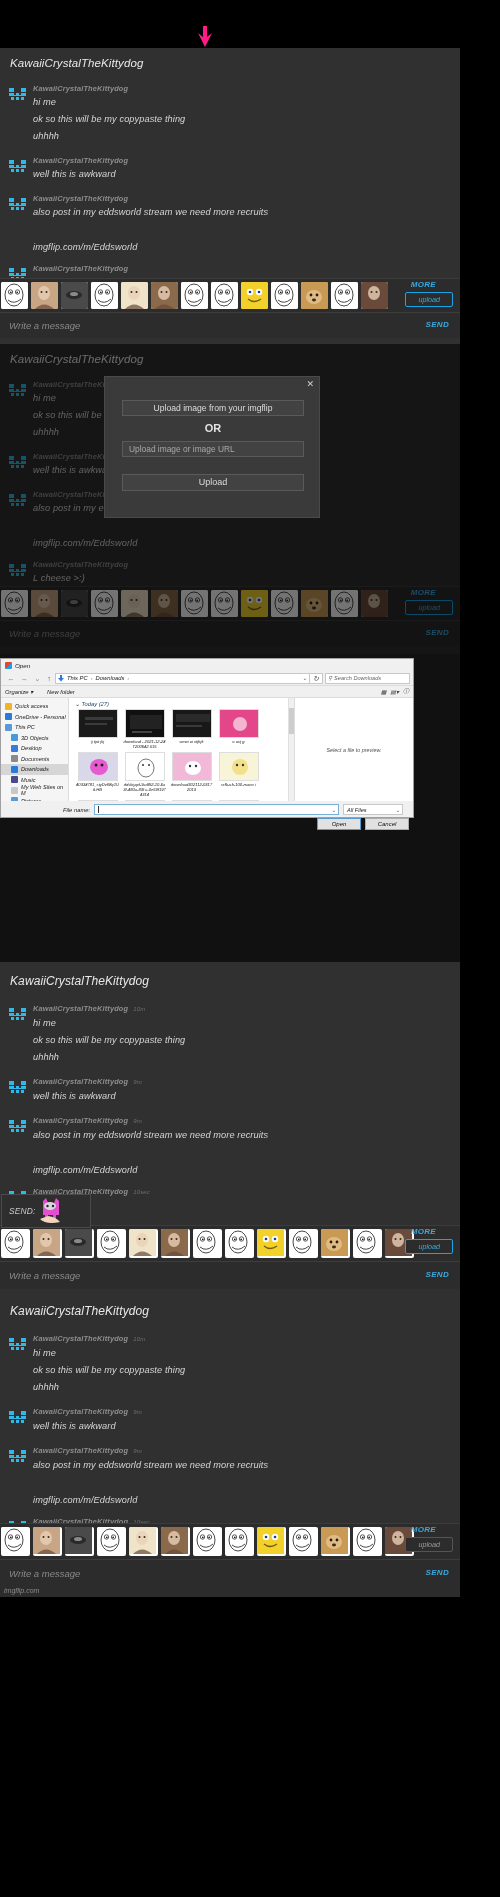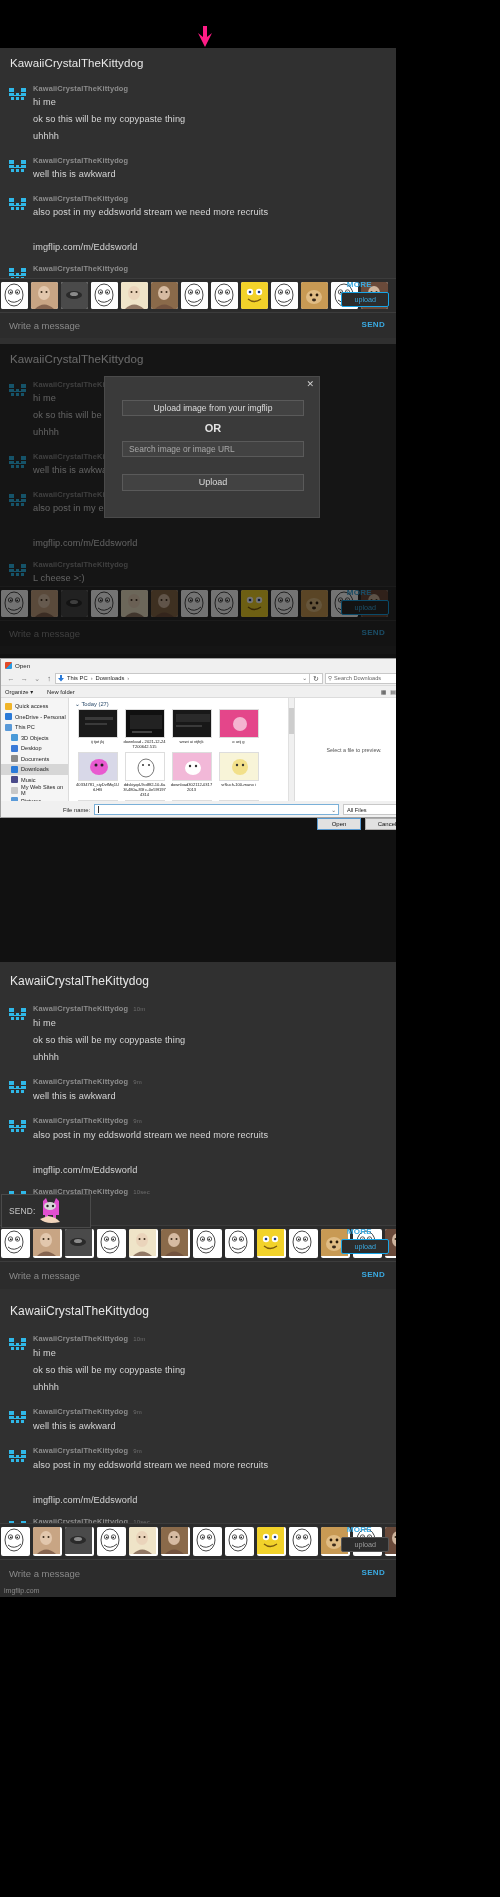--- a/index.html
+++ b/index.html
@@ -32,21 +32,21 @@
     white-space:normal;
     padding-left:14px; padding-right:14px;
   }
   .banner-arrow {
     position:absolute;
     left:196px; top:26px;
     width:18px; height:22px;
   }
 
   
-  .panel { position:relative; width:396px; background:#303030; overflow:hidden; }
+  .panel { position:relative; width:460px; background:#303030; overflow:hidden;font-style:italic; }
   .chat-title {
     color:#e8e8e8; font-size:11.5px; padding:9px 0 9px 10px;
     background:#303030; letter-spacing:0.1px;
   }
   .msg-area { background:#303030; position:relative; }
   .msg-group { display:flex; padding:5px 0 5px 9px; position:relative; }
   .msg-avatar {
     width:17px; height:13px; flex:0 0 17px; margin-top:4px; margin-right:7px;
     position:relative;
   }
@@ -613,21 +613,21 @@
     <div class="input-ph">Write a message</div>
     <div class="send-btn">SEND</div>
   </div>
   <div class="dim-overlay"></div>
 </div>
 
 <div class="modal">
   <div class="modal-close">✕</div>
   <div class="modal-devbtn">Upload image from your imgflip</div>
   <div class="modal-or">OR</div>
-  <div class="modal-url">Search image or image URL</div>
+  <div class="modal-url">Upload image or image URL</div>
   <div class="modal-upload">Upload</div>
 </div>
 
 <div class="panel" id="panel3" style="height:308px; background:#111;">
   <div class="filedlg" style="top:4px;">
     <div class="fd-title">
       <div class="fd-logo"></div>
       <span>Open</span>
     </div>
     <div class="fd-nav">

